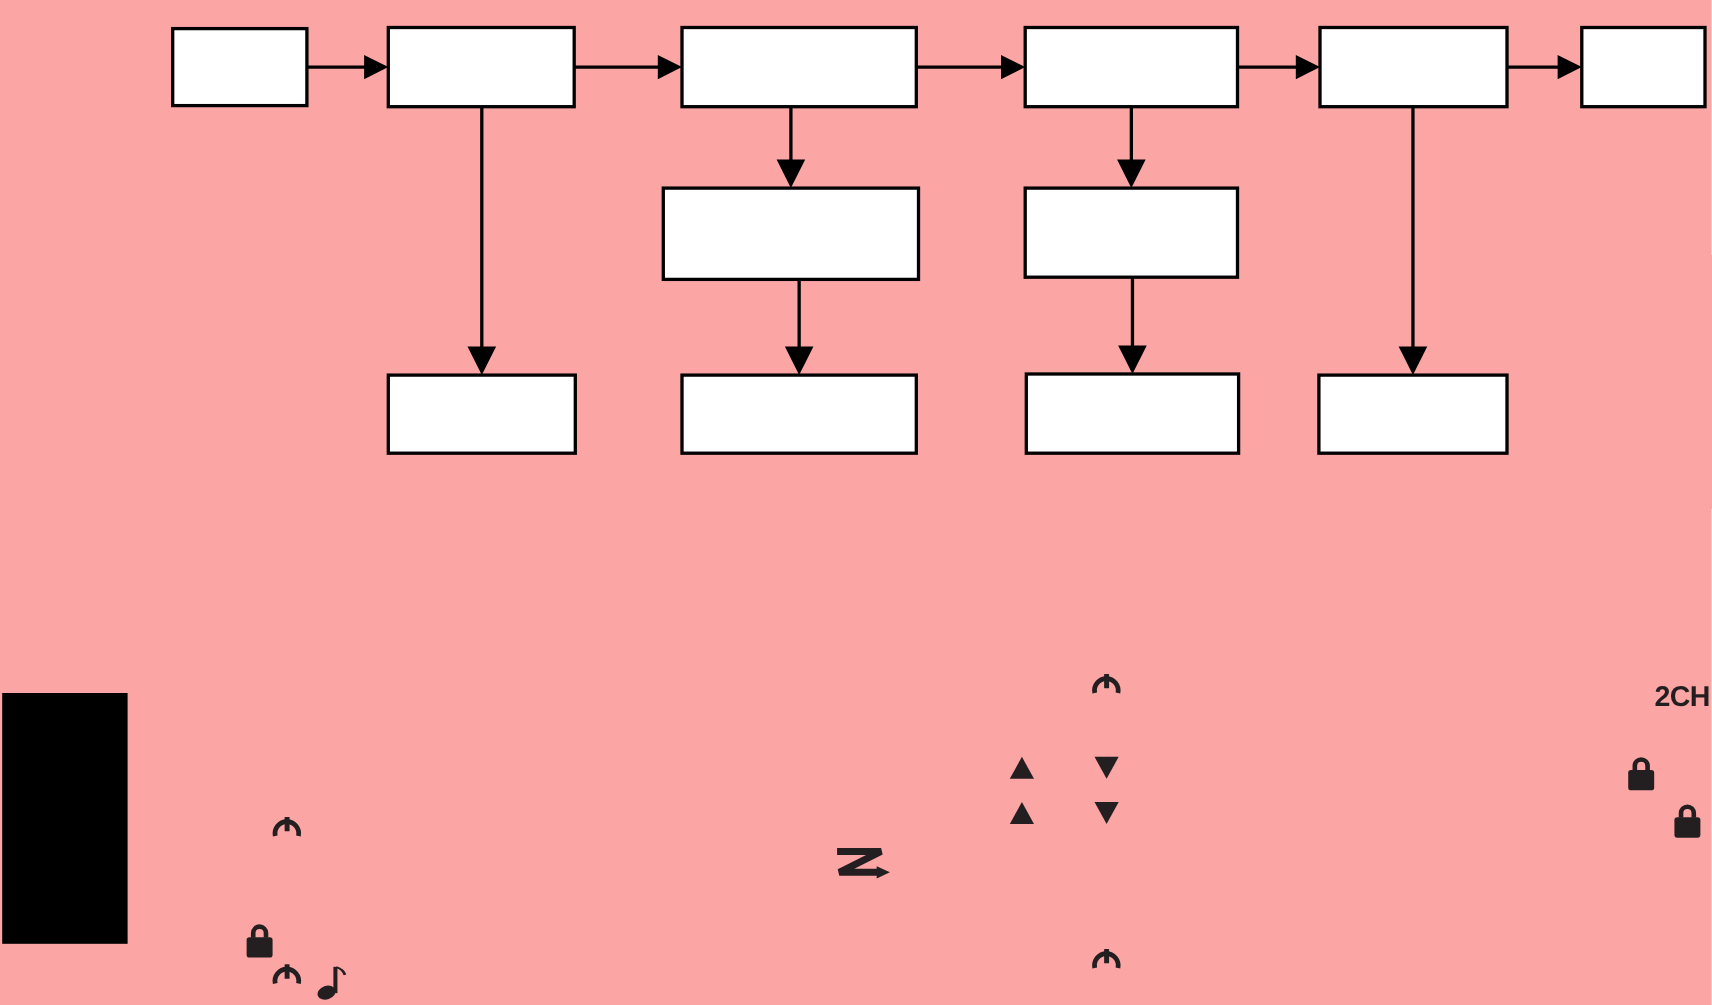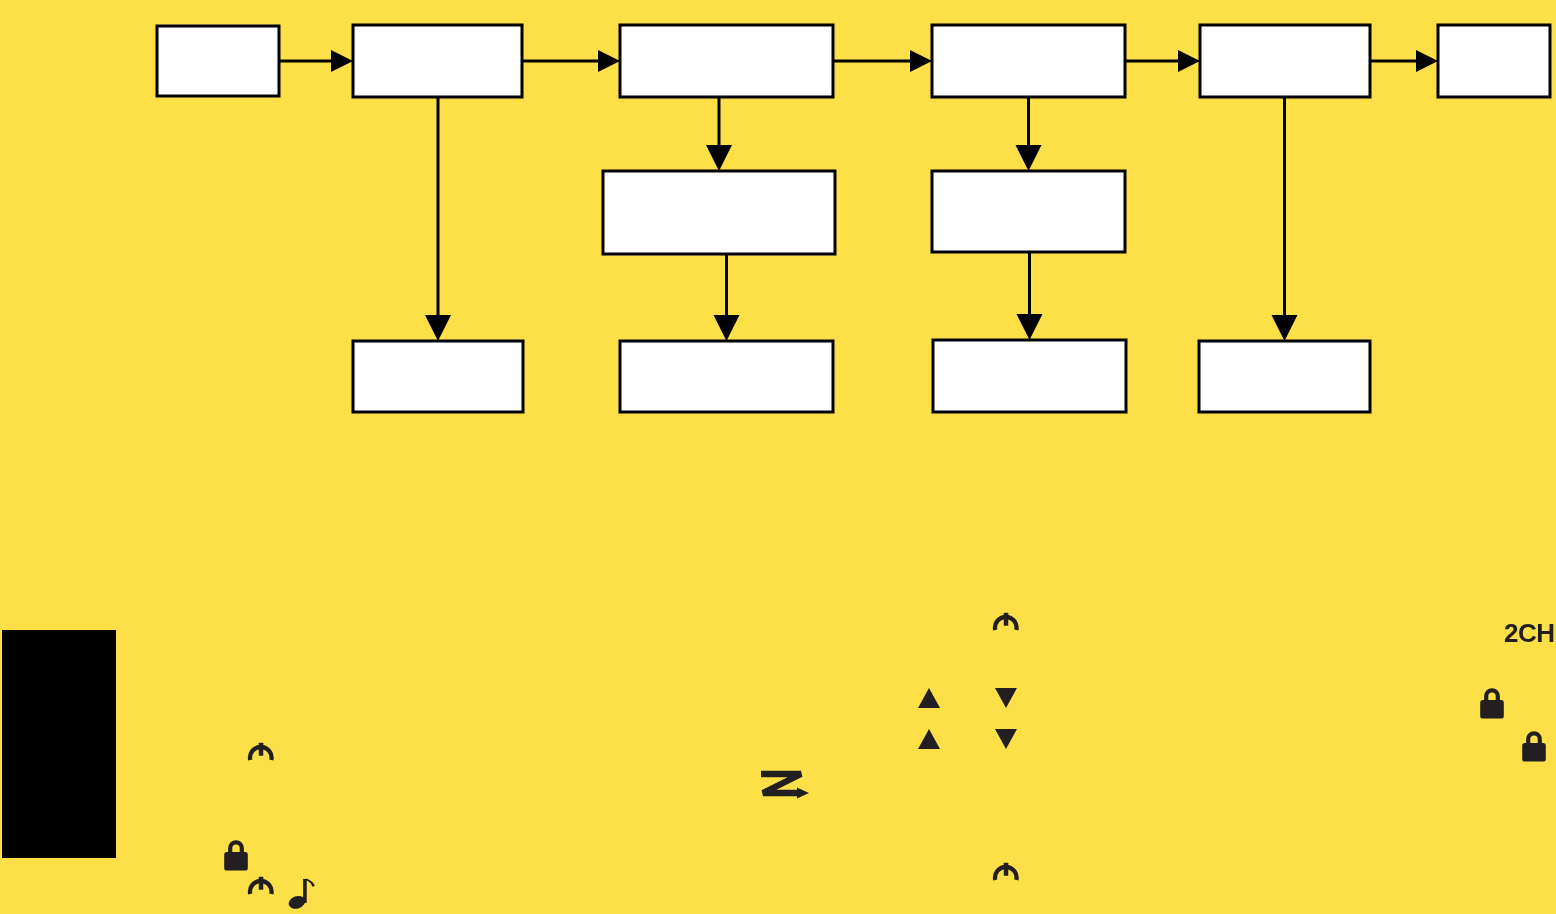--- a/index.html
+++ b/index.html
@@ -9,21 +9,21 @@
     background: #ffffff;
   }
   body {
     font-family: "Liberation Sans", sans-serif;
     -webkit-font-smoothing: antialiased;
   }
   #page {
     position: relative;
     width: 1556px;
     height: 914px;
-    background: #fde047;
+    background: #fca5a5;
     overflow: hidden;
   }
   #flow-svg {
     position: absolute;
     left: 0;
     top: 0;
     width: 1556px;
     height: 460px;
     display: block;
   }

